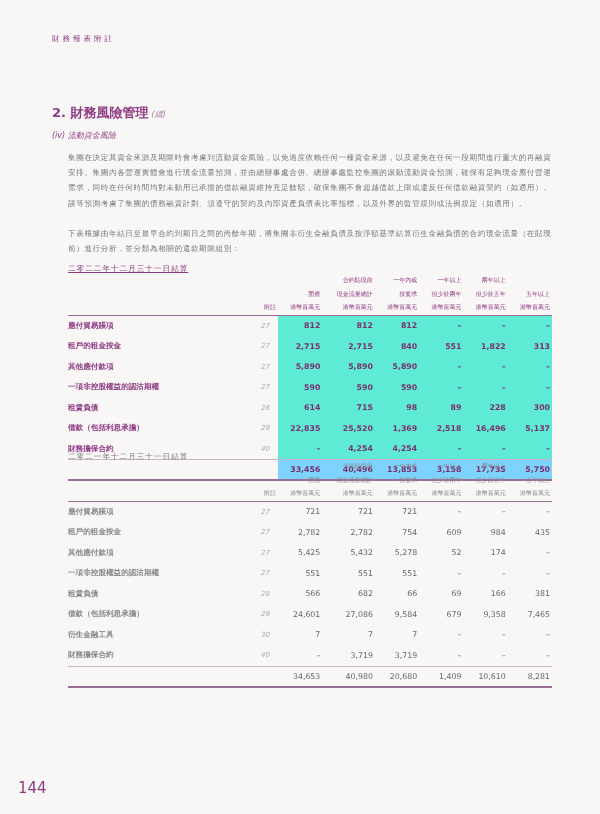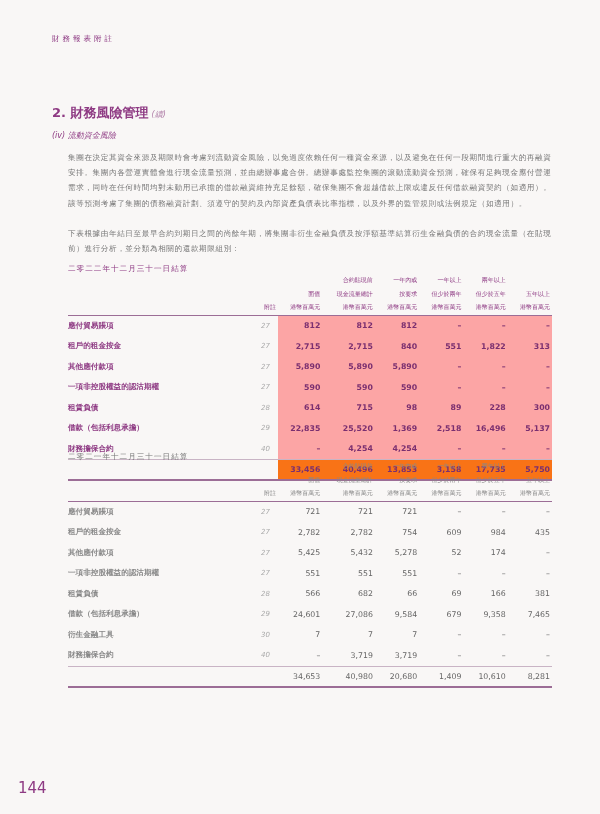--- a/index.html
+++ b/index.html
@@ -9,38 +9,38 @@
     overflow: hidden;
   }
   .running-head { position: absolute; left: 52px; top: 34px; font-size: 7.5px; letter-spacing: 3px; color: #8e3a83; }
   .section-title { position: absolute; left: 52px; top: 104px; font-size: 13px; font-weight: bold; color: #8e3a83; }
   .section-title .cont { font-size: 8px; font-weight: normal; font-style: italic; color: #b07fa8; margin-left: 3px; }
   .sub-title { position: absolute; left: 52px; top: 130px; font-size: 8px; font-style: italic; font-weight: normal; color: #8e3a83; }
   .para { position: absolute; left: 68px; width: 488px; font-size: 7.6px; line-height: 15.2px; color: #777; letter-spacing: 0.6px; }
   .p1 { top: 150px; }
   .p2 { top: 226px; }
   .tbl-title { position: absolute; left: 68px; font-size: 7.6px; letter-spacing: 1px; }
-  .tbl-title.t1 { top: 264px; color: #8e3a83; }
+  .tbl-title.t1 { top: 264px; color: #8e3a83; text-decoration: underline; }
   .tbl-title.t2 { top: 452px; color: #777; }
 
   table.fin { position: absolute; left: 68px; width: 484px; border-collapse: collapse; font-size: 7.8px; }
   table.fin.t1 { top: 274px; }
   table.fin.t2 { top: 460px; }
   table.fin th { font-weight: normal; font-size: 6px; line-height: 11.5px; text-align: right; vertical-align: bottom; padding: 0 2px 2px 0; color: #8e3a83; white-space: nowrap; }
   table.fin.t2 th { color: #888; }
   table.fin thead tr.last th { border-bottom: 1px solid #9c6d96; }
   table.fin td { height: 20.5px; text-align: right; padding: 0 2px 0 0; white-space: nowrap; }
   table.fin td.label { text-align: left; padding-left: 0; font-weight: bold; }
   table.fin td.note { font-style: italic; font-size: 7px; color: #aaa; padding-right: 8px; }
   table.fin.t1 td.label { color: #8e3a83; font-size: 7.6px; }
-  table.fin.t1 td.num { color: #7a2f70; font-weight: bold; background: #fca5a5; }
+  table.fin.t1 td.num { color: #7a2f70; font-weight: bold; background: #5eead4; }
   table.fin.t2 td.label { color: #888; font-size: 7.6px; }
   table.fin.t2 td.num { color: #666; }
   table.fin tr.total td { border-top: 1px solid #c9b4c5; border-bottom: 2px solid #9c6d96; height: 19px; }
-  table.fin.t1 tr.total td.num { background: #f97316; margin-top: 32px; }
+  table.fin.t1 tr.total td.num { background: #7dd3fc; margin-top: 32px; }
   .col-label { width: 180px; }
   .col-note { width: 30px; }
   .page-num { position: absolute; left: 18px; top: 779px; font-size: 15px; color: #8e3a83; }
 </style>
 </head>
 <body>
 
 <div class="running-head">財務報表附註</div>
 
 <div class="section-title">

